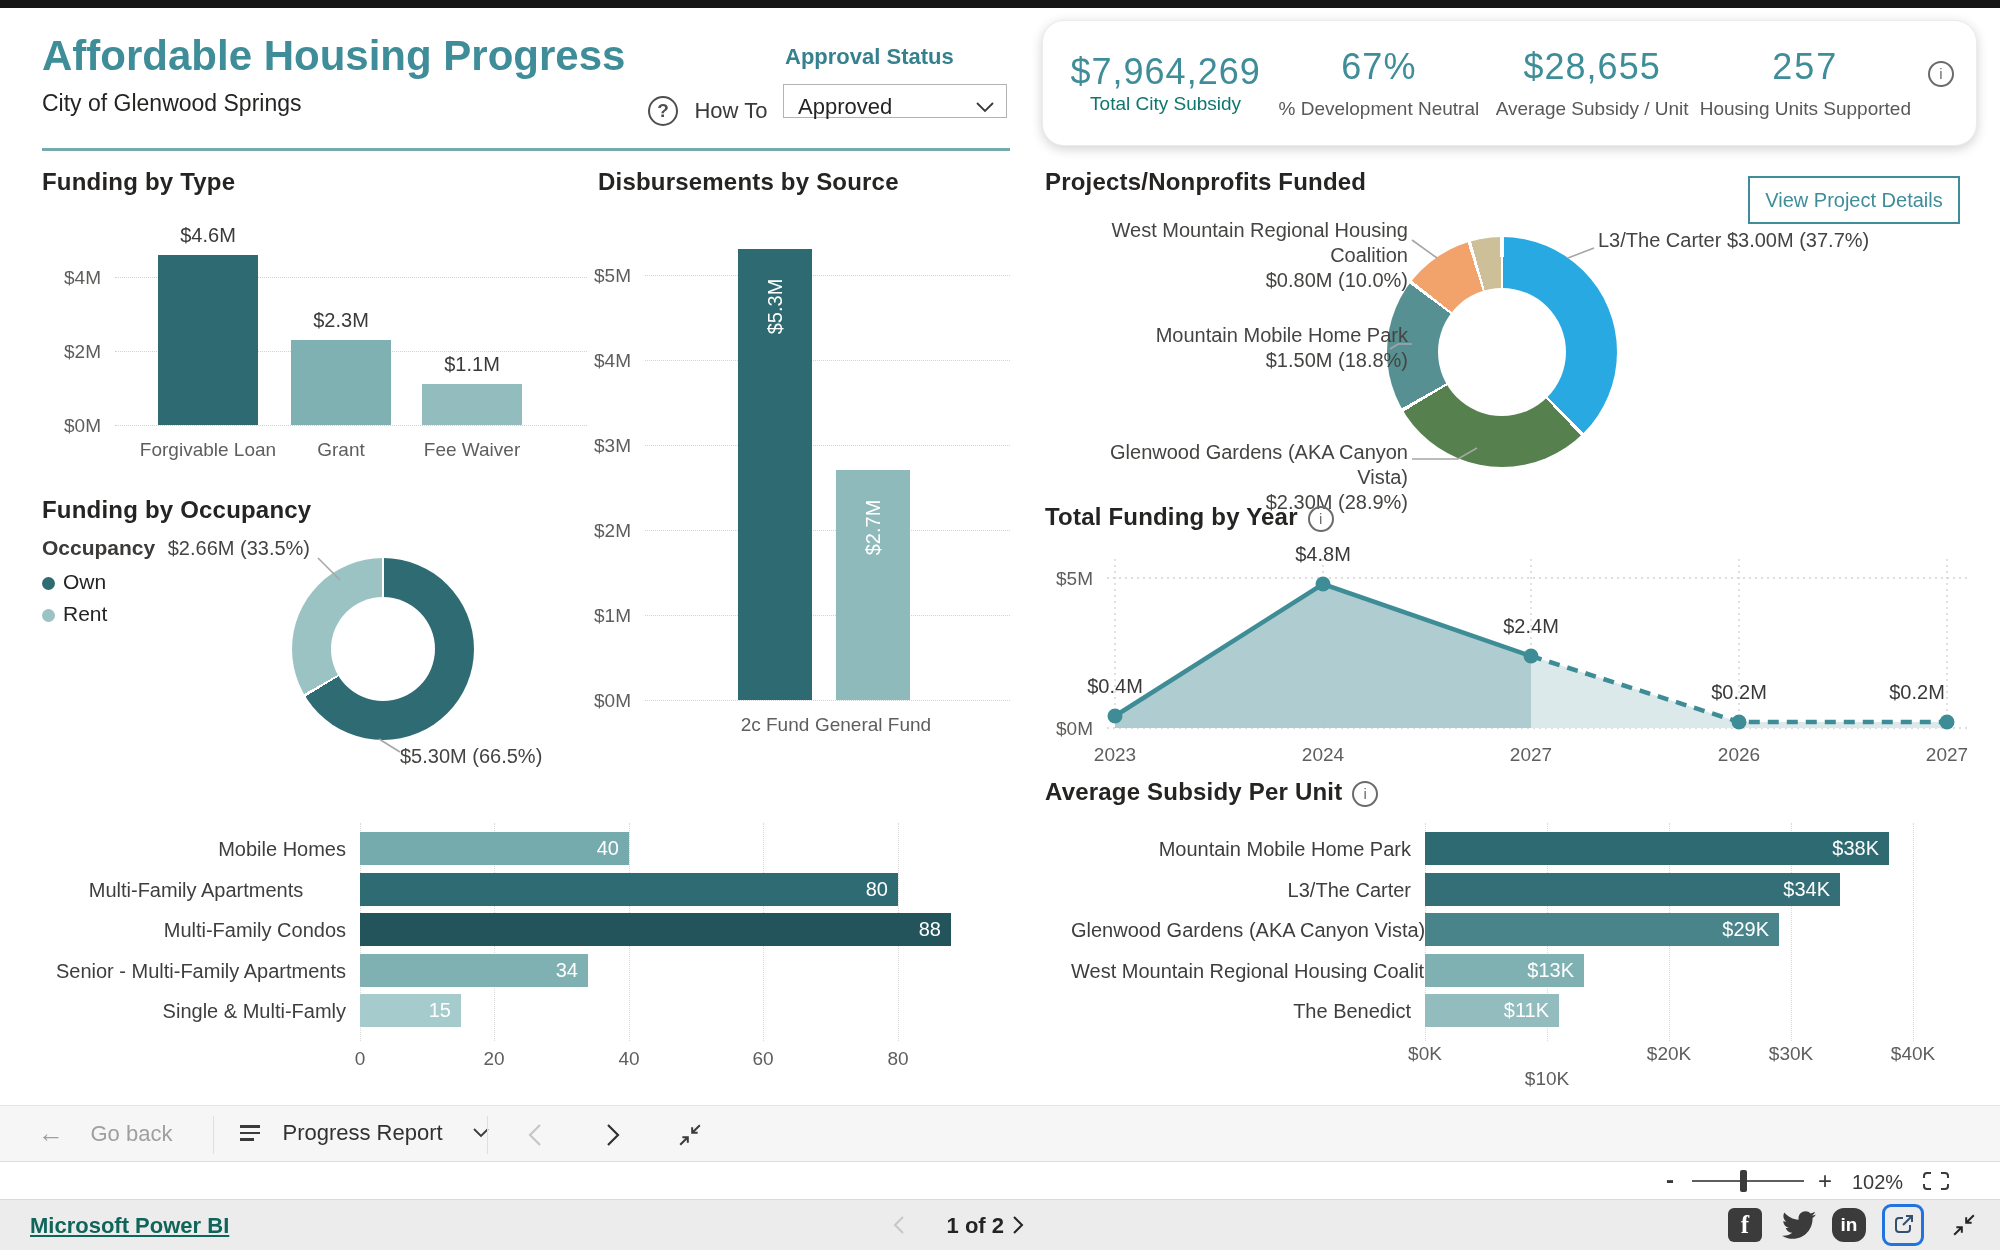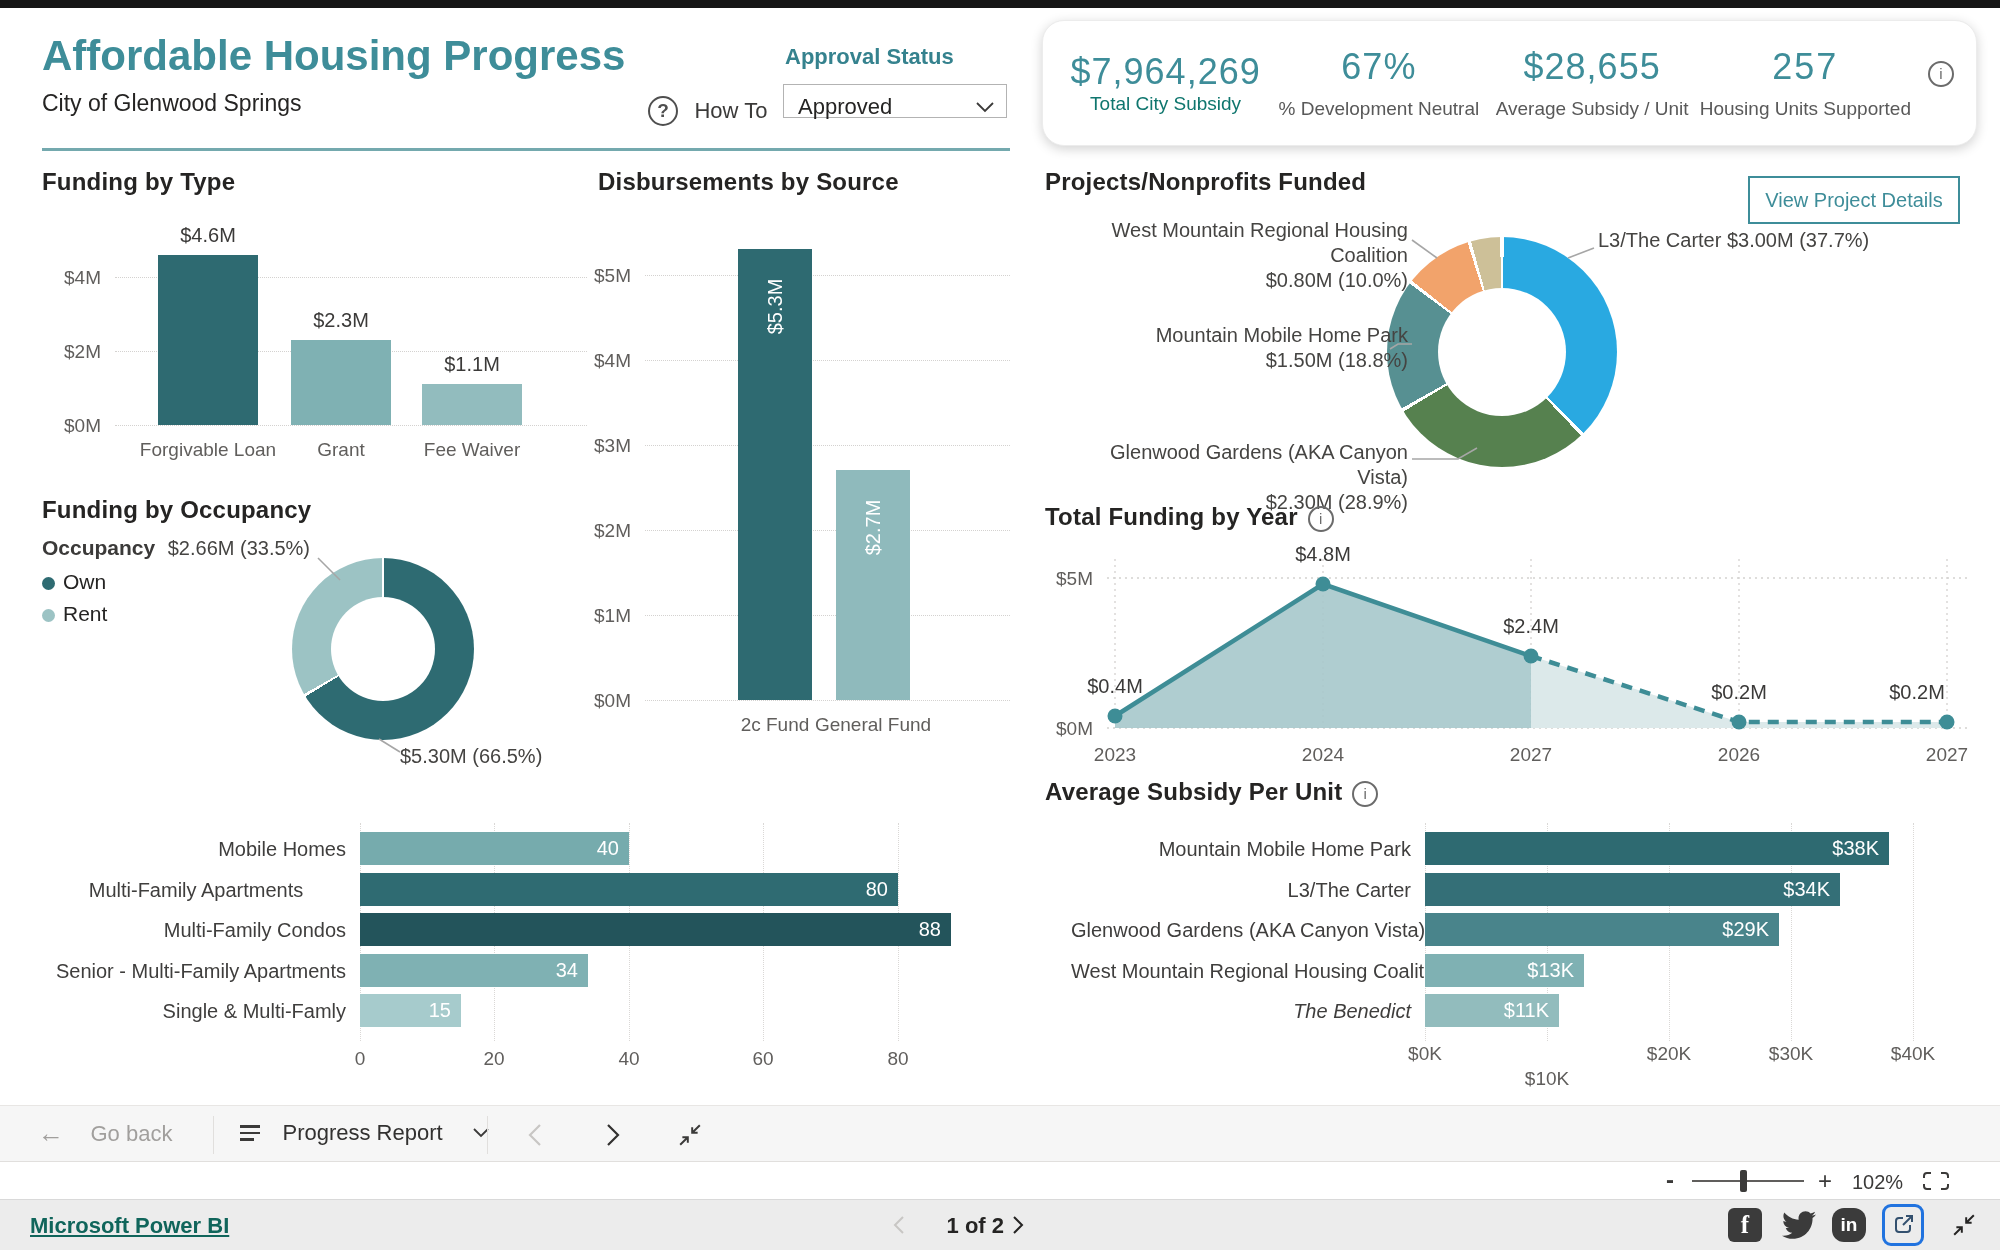--- a/index.html
+++ b/index.html
@@ -242,21 +242,21 @@
         <span style="position: absolute; right: 10px; top: 0px; line-height: 33px; color: rgb(255, 255, 255); font-size: 20px;">$34K</span>
       </div>
       <div class="tick r" style="position: absolute; left: 31px; top: 148px; width: 340px; font-size: 20px; color: rgb(63, 62, 61); white-space: nowrap;">Glenwood Gardens (AKA Canyon Vista)</div>
       <div style="position: absolute; left: 385px; top: 143px; width: 354px; height: 33px; background: rgb(73, 132, 139); cursor: pointer;">
         <span style="position: absolute; right: 10px; top: 0px; line-height: 33px; color: rgb(255, 255, 255); font-size: 20px;">$29K</span>
       </div>
       <div class="tick r" style="position: absolute; left: 31px; top: 188.5px; width: 340px; font-size: 20px; color: rgb(63, 62, 61); white-space: nowrap;">West Mountain Regional Housing Coalition</div>
       <div style="position: absolute; left: 385px; top: 183.5px; width: 159px; height: 33px; background: rgb(127, 177, 179); cursor: pointer;">
         <span style="position: absolute; right: 10px; top: 0px; line-height: 33px; color: rgb(255, 255, 255); font-size: 20px;">$13K</span>
       </div>
-      <div class="tick r" style="position: absolute; left: 31px; top: 229px; width: 340px; font-size: 20px; color: rgb(63, 62, 61); white-space: nowrap; font-style: italic;">The Benedict</div>
+      <div class="tick r" style="position: absolute; left: 31px; top: 229px; width: 340px; font-size: 20px; color: rgb(63, 62, 61); white-space: nowrap;">The Benedict</div>
       <div style="position: absolute; left: 385px; top: 224px; width: 134px; height: 33px; background: rgb(146, 188, 189); cursor: pointer;">
         <span style="position: absolute; right: 10px; top: 0px; line-height: 33px; color: rgb(255, 255, 255); font-size: 20px;">$11K</span>
       </div>
     </div>
 
   <svg width="2000" height="1250" viewBox="0 0 2000 1250" style="position:absolute;left:0;top:0;pointer-events:none" fill="none" stroke="#A6A6A6" stroke-width="1.6">
     <polyline points="318,558 340,580"></polyline>
     <polyline points="400,752 379,739"></polyline>
     <polyline points="1412,240 1437,258"></polyline>
     <polyline points="1412,344 1398,344 1390,349"></polyline>

